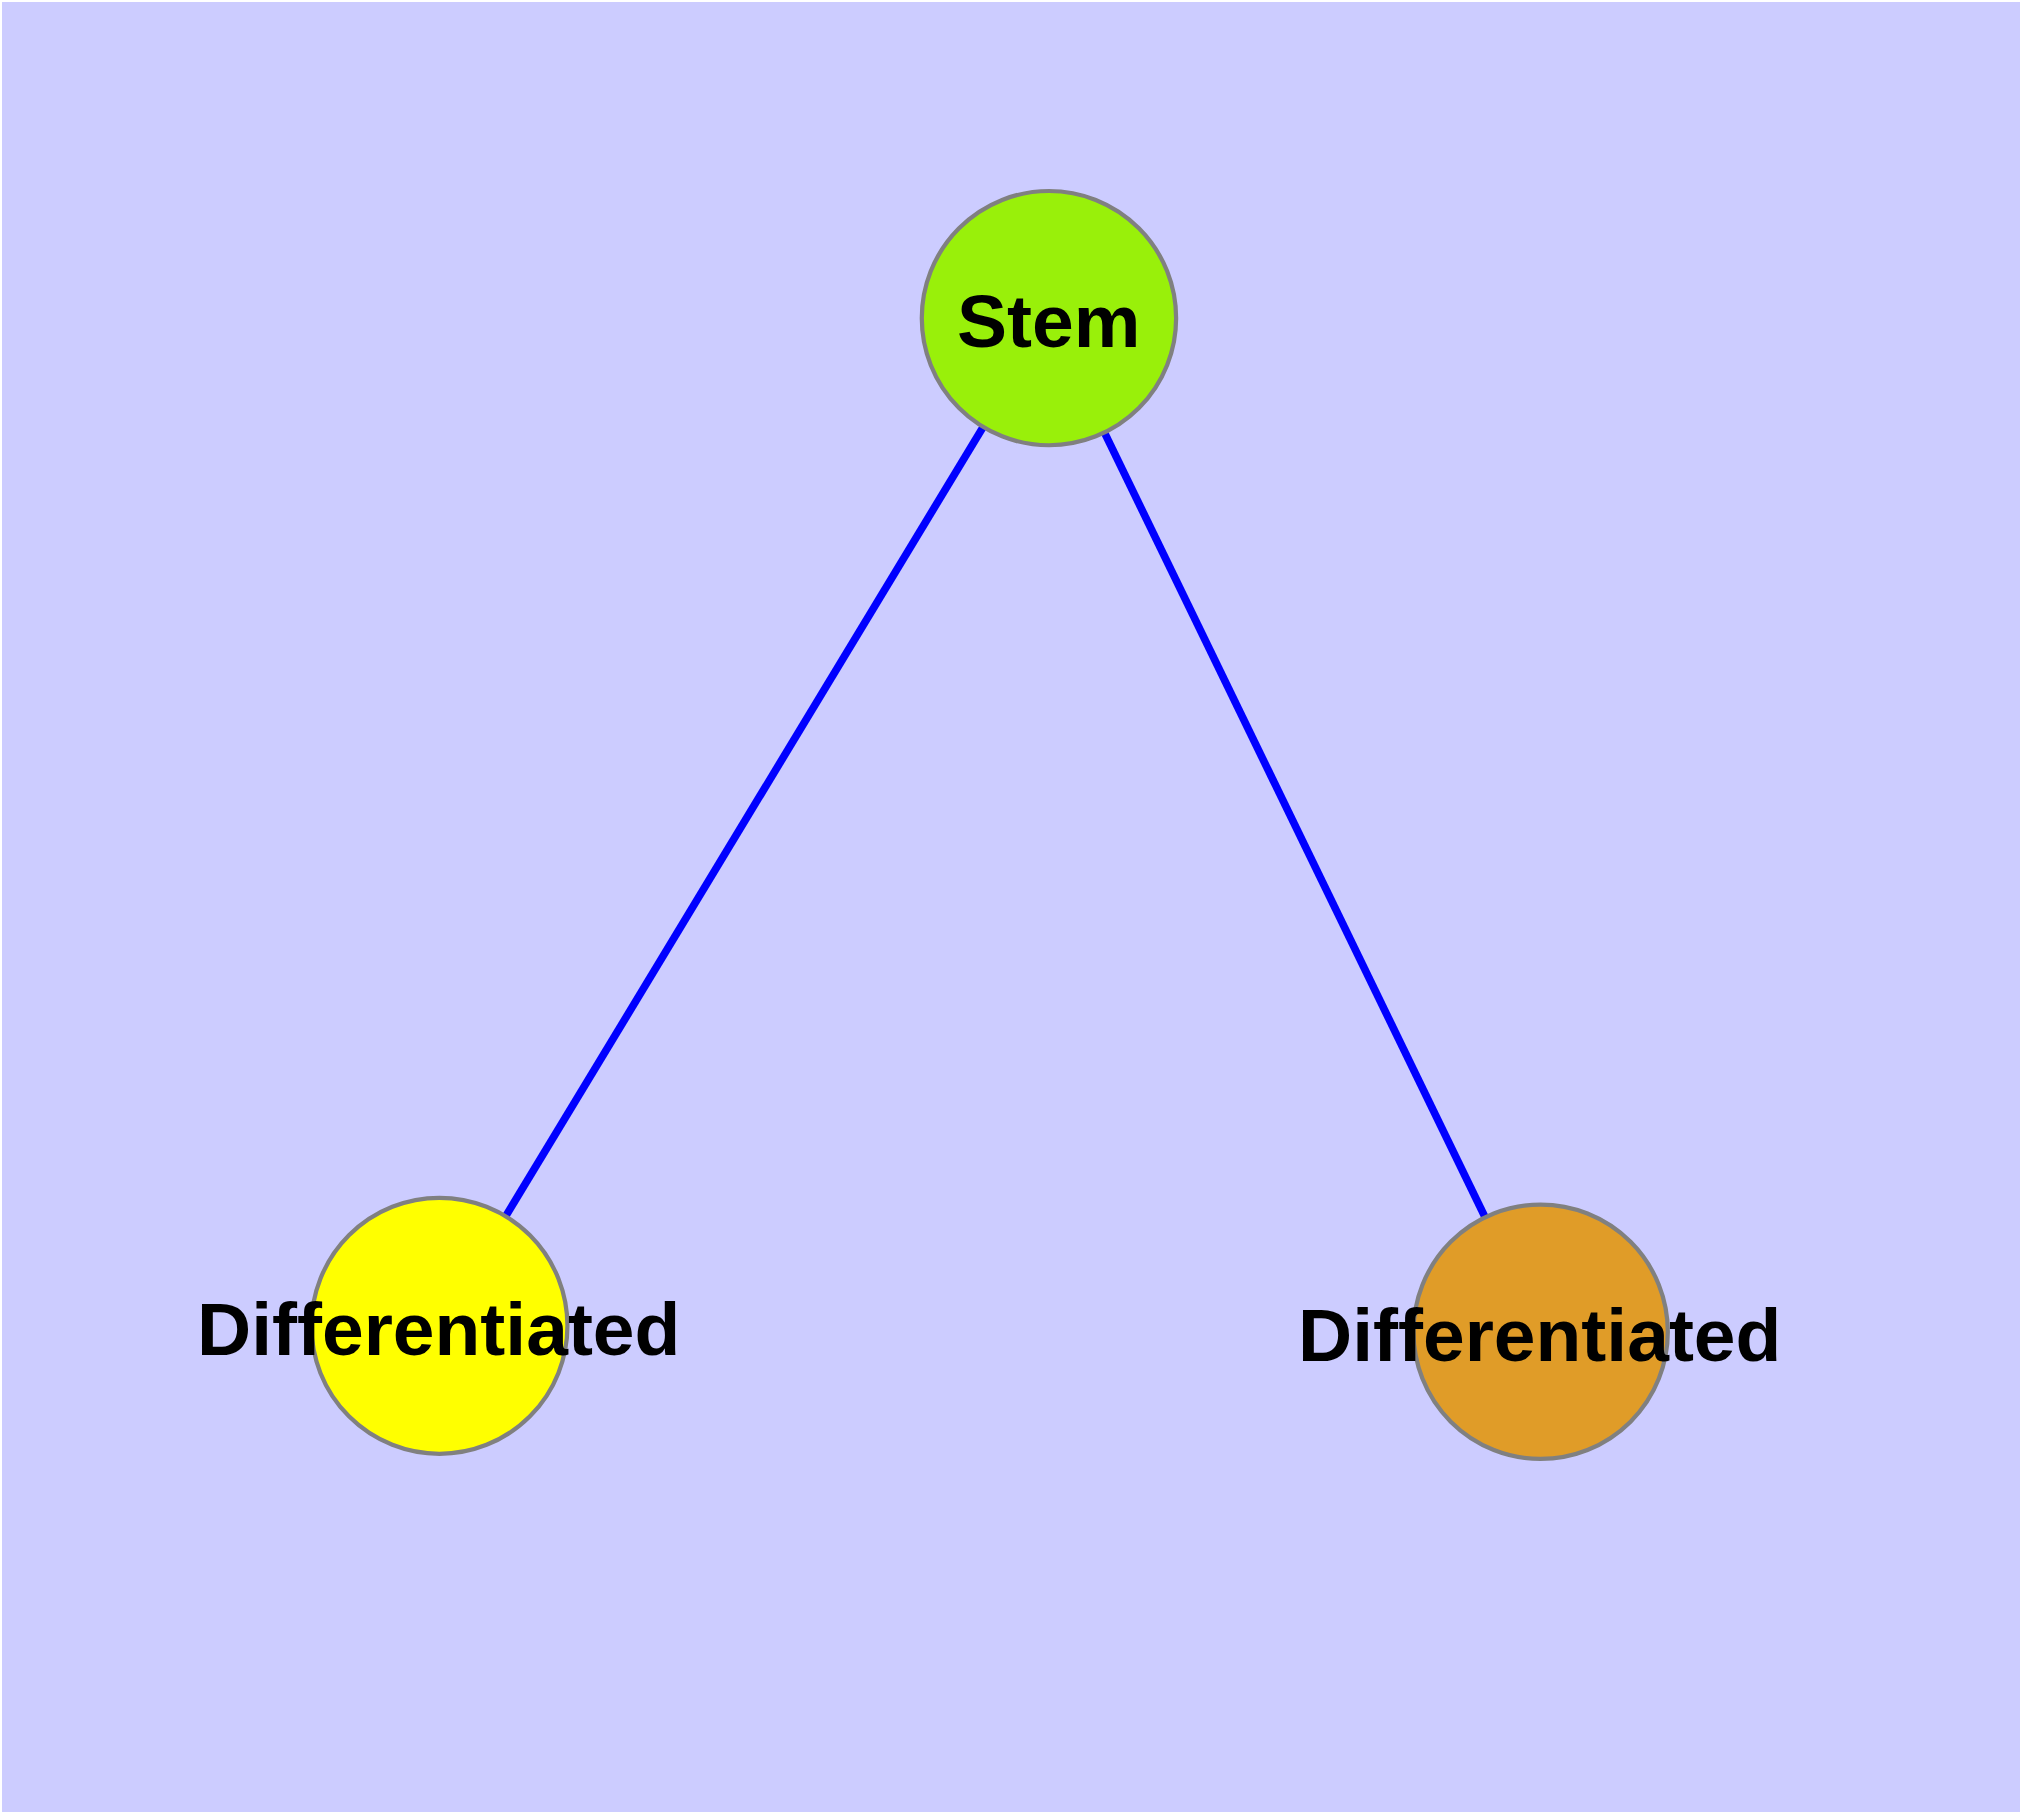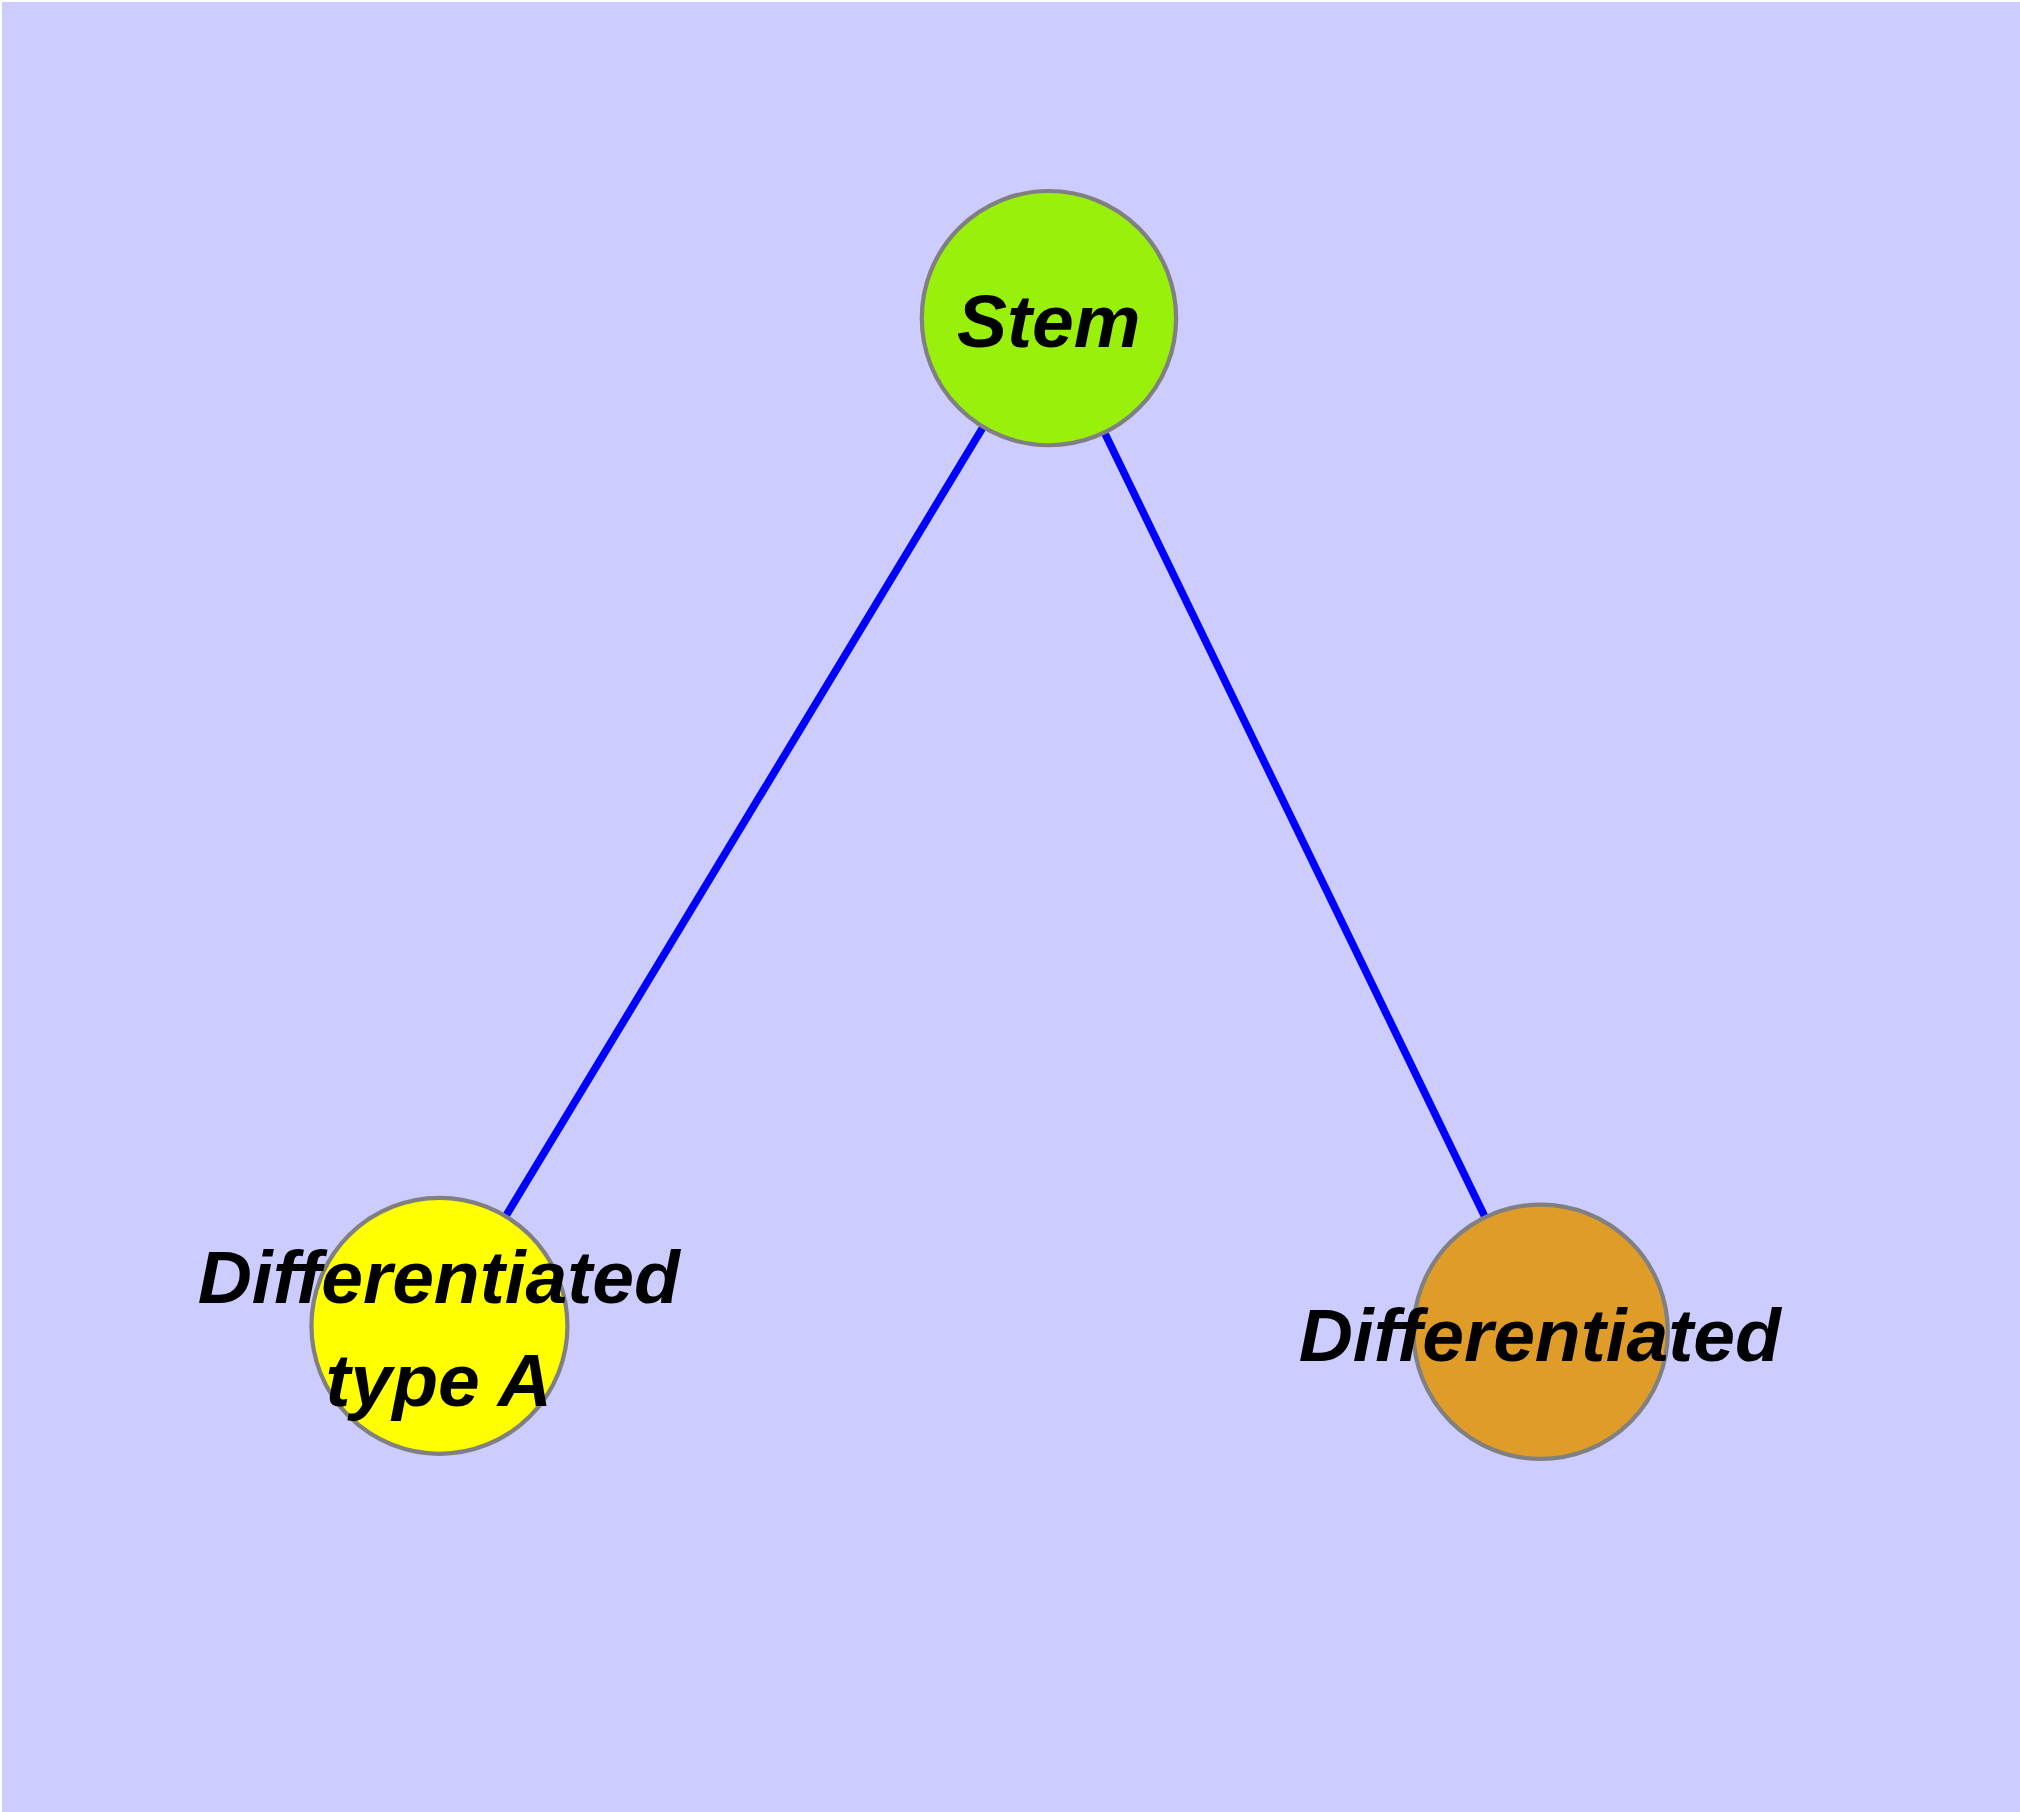--- a/index.html
+++ b/index.html
@@ -14,21 +14,20 @@
     font-family: "Liberation Sans", sans-serif;
     overflow: hidden;
   }
   .canvas {
     position: absolute;
     left: 1.7px;
     top: 1.7px;
     right: 0;
     bottom: 0;
     background: var(--bg, #CCCCFF);
-    font-style: italic;
   }
   .diagram-svg {
     position: absolute;
     left: 0;
     top: 0;
     width: 100%;
     height: 100%;
   }
   .edge {
     stroke: var(--edge, #0000FF);
@@ -64,21 +63,20 @@
 
     <circle class="node-circle" cx="1235" cy="373" r="150" fill="#99F00A"></circle>
     <circle class="node-circle" cx="516" cy="1562" r="151" fill="#FFFF00"></circle>
     <circle class="node-circle" cx="1815" cy="1569" r="150" fill="#E09C28"></circle>
   </svg>
 
   <div class="node-label" style="left:1047px; top:319px;">Stem</div>
 
   <div class="node-label" style="left:437px; top:1327px;">
     <span class="line">Differentiated</span>
-    <span class="line">type A</span>
   </div>
 
   <div class="node-label" style="left:1538px; top:1333px;">
     <span class="line">Differentiated</span>
   </div>
 
 </div>
 
 
 </body></html>

